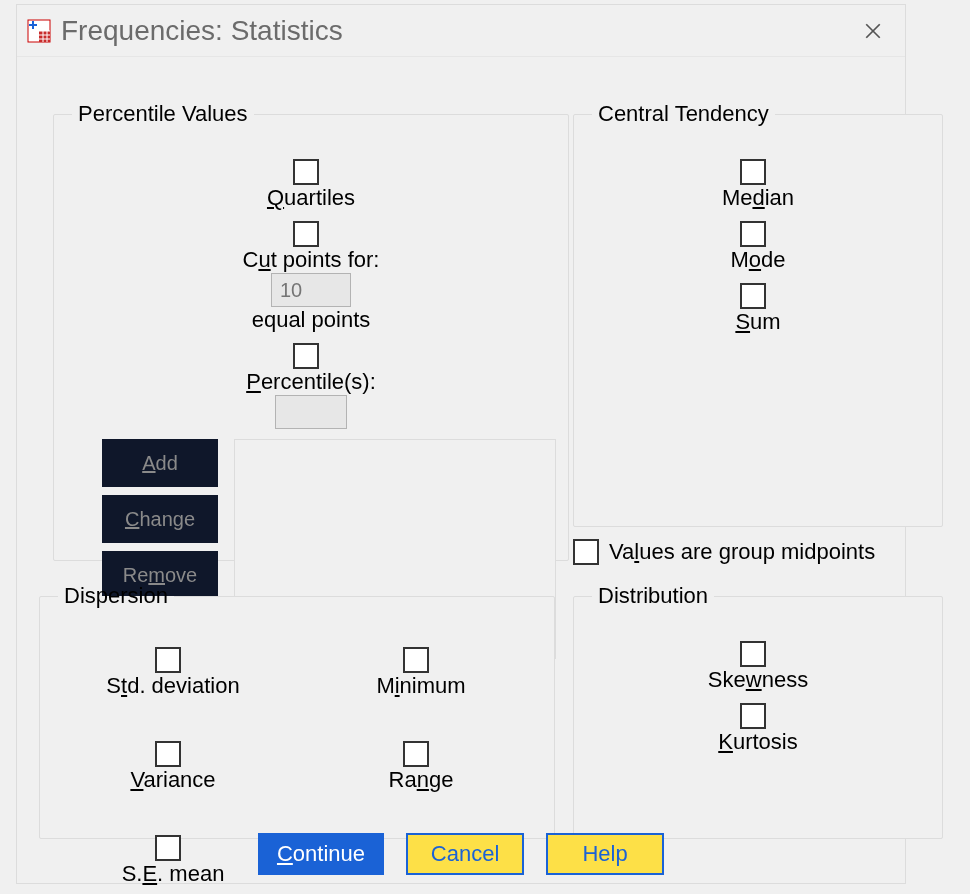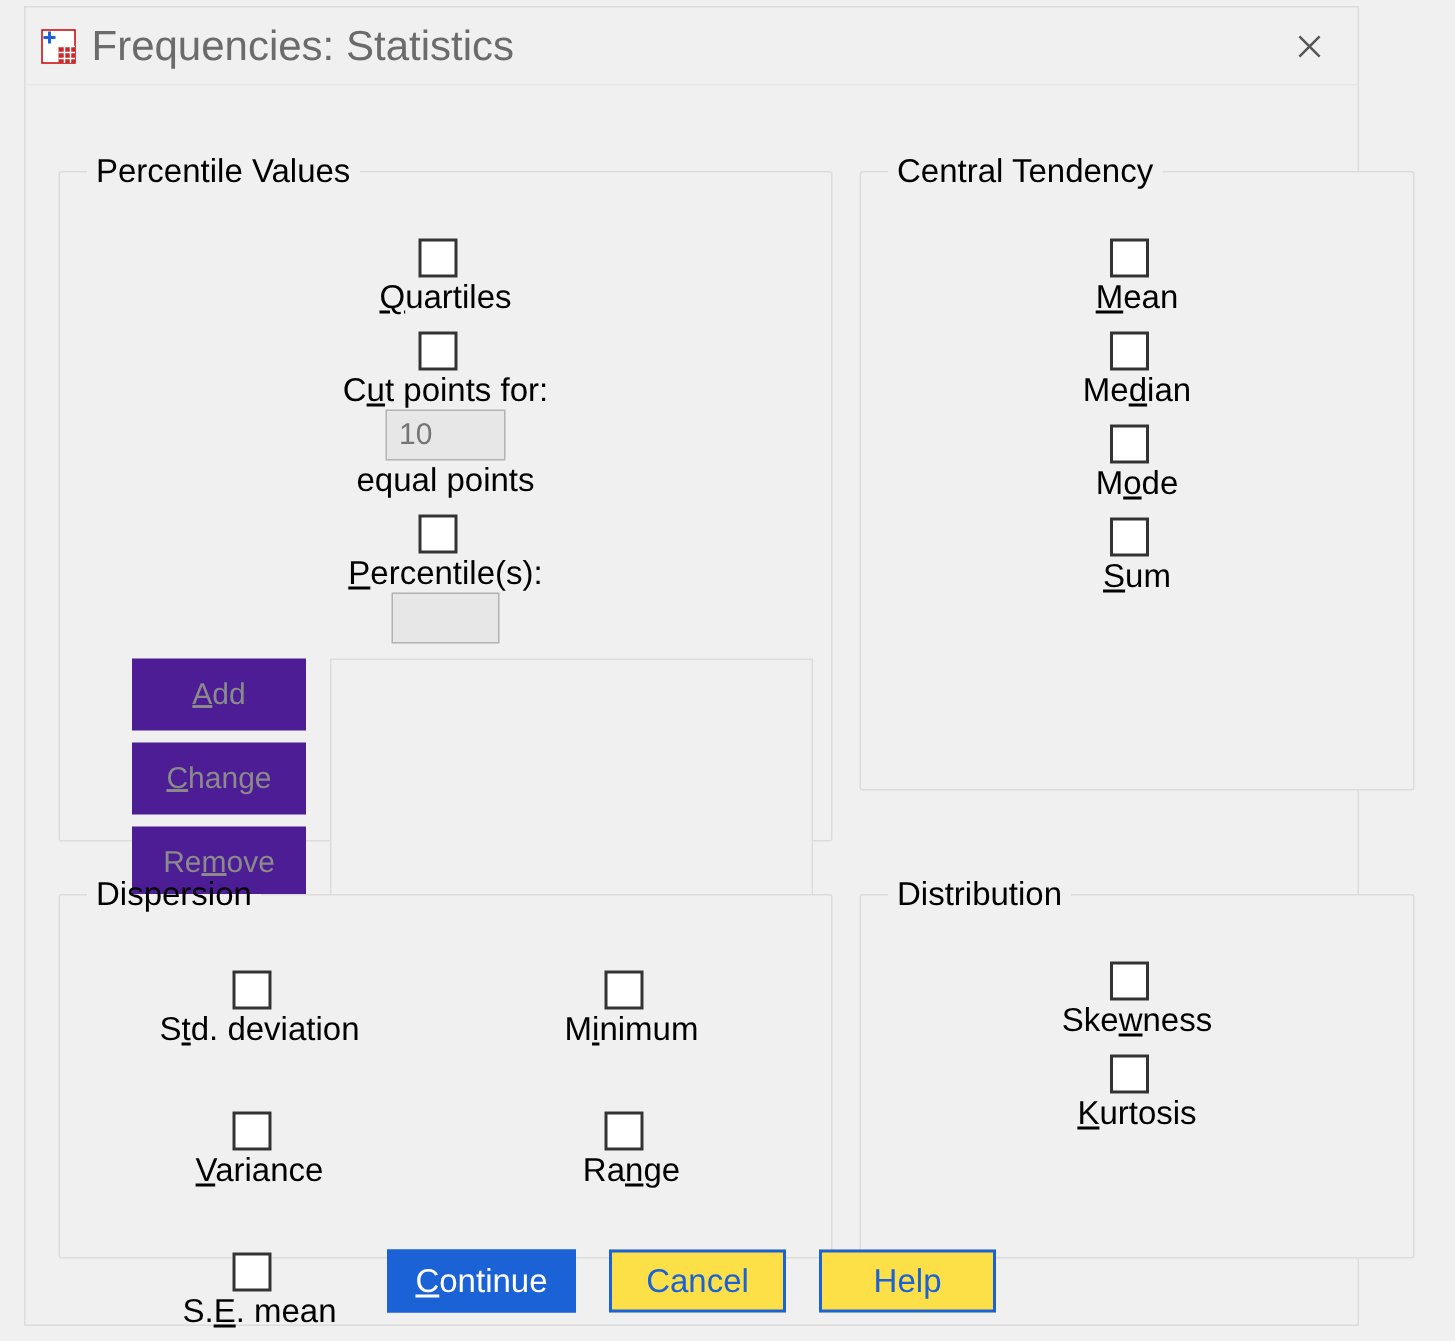--- a/index.html
+++ b/index.html
@@ -87,33 +87,33 @@
     margin: 0 8px;
   }
   .num-input.narrow { width: 72px; }
   .btncol {
     display: flex; flex-direction: column;
     gap: 8px;
     margin-left: 36px;
   }
   .graybtn {
     width: 116px; height: 48px;
-    background: #4c1d95;
+    background: #0f172a;
     color: #8a8a8a;
     font-size: 20px;
     border: none;
     cursor: default;
   }
   .graybtn .u { text-decoration: underline; }
   .listbox {
     border: 1px solid #dcdcdc;
     background: #f0f0f0;
   }
   
-  .g-percentile { left: 22px; top: 44px; width: 516px; height: 460px; }
+  .g-percentile { left: 36px; top: 44px; width: 516px; height: 460px; }
   .g-ct         { left: 556px; top: 44px; width: 370px; height: 426px; }
   .g-dispersion { left: 22px; top: 526px; width: 516px; height: 256px; }
   .g-dist       { left: 556px; top: 526px; width: 370px; height: 256px; }
 
   .midpoints {
     position: absolute;
     left: 556px; top: 482px;
     display: flex; align-items: center;
     font-size: 22px;
   }
@@ -212,36 +212,36 @@
           <button class="graybtn">Re<span class="u">m</span>ove</button>
         </div>
         <div class="listbox" style="margin-left:16px; flex:1; height:220px;"></div>
       </div>
     </fieldset>
 
     <fieldset class="group g-ct">
       <legend>Central Tendency</legend>
       <div class="row">
         <span class="cb"></span>
-        <span class="lbl"><span class="u">M</span>ean</span>
-      </div>
-      <div class="row">
-        <span class="cb"></span>
         <span class="lbl">Me<span class="u">d</span>ian</span>
       </div>
       <div class="row">
         <span class="cb"></span>
         <span class="lbl">M<span class="u">o</span>de</span>
       </div>
       <div class="row">
         <span class="cb"></span>
         <span class="lbl"><span class="u">S</span>um</span>
       </div>
     </fieldset>
 
+    <div class="midpoints">
+      <span class="cb"></span>
+      <span class="lbl">Va<span class="u">l</span>ues are group midpoints</span>
+    </div>
 
     <fieldset class="group g-dispersion">
       <legend>Dispersion</legend>
       <div class="dispersion-grid">
         <div class="row">
           <span class="cb"></span>
           <span class="lbl">S<span class="u">t</span>d. deviation</span>
         </div>
         <div class="row">
           <span class="cb"></span>

